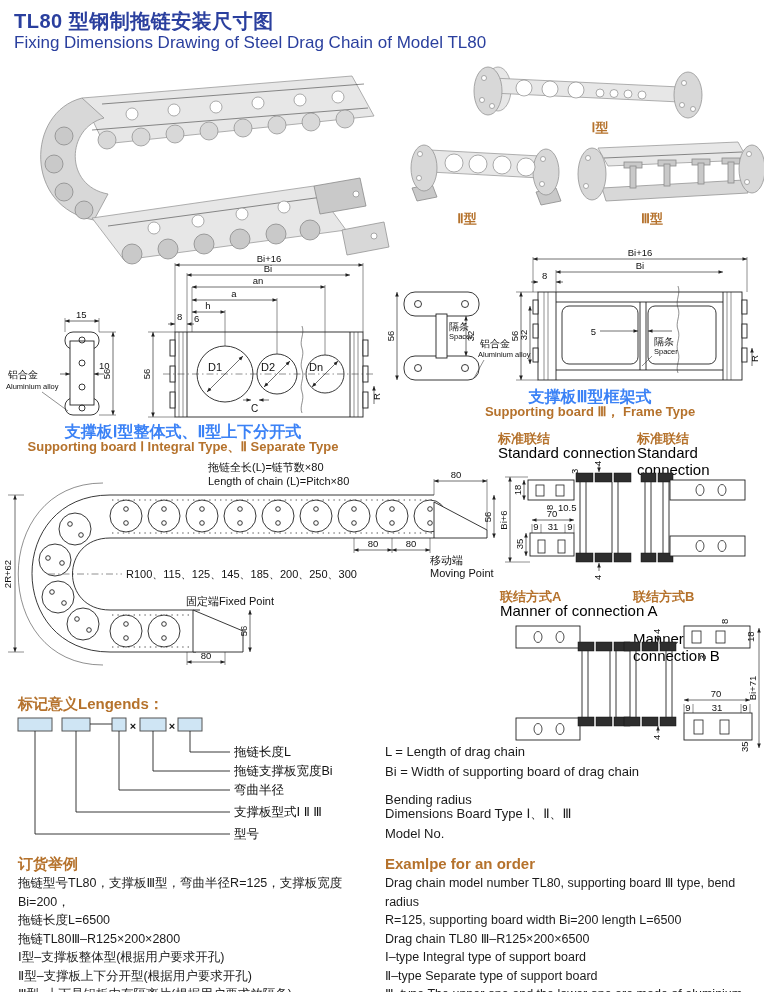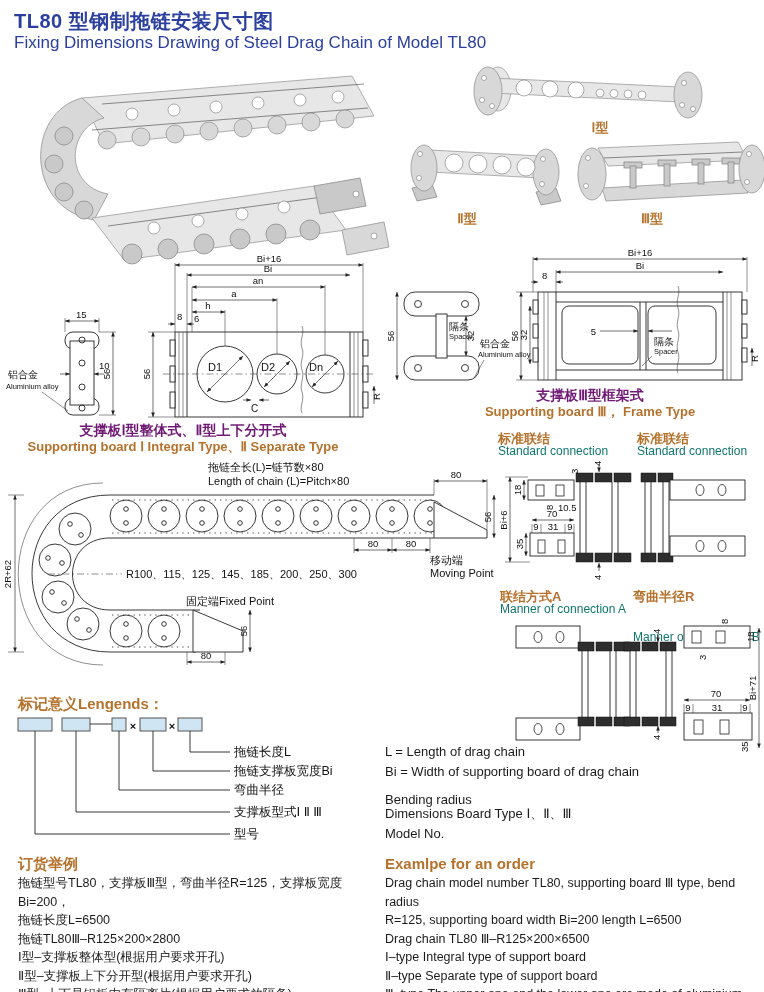--- a/index.html
+++ b/index.html
@@ -2,24 +2,24 @@
 <html><head>
 <meta charset="utf-8">
 <style>
   html,body{margin:0;padding:0;background:#ffffff;}
   .page{position:relative;width:764px;height:992px;background:#fff;overflow:hidden;
         font-family:"Liberation Sans",sans-serif;color:#222;}
   .abs{position:absolute;}
   .title-zh{color:#2a3f9e;font-size:20px;font-weight:bold;letter-spacing:.5px;}
   .title-en{color:#2a3f9e;font-size:17px;font-weight:500;}
   .photo-label{color:#b5722c;font-size:13px;font-weight:bold;text-align:center;}
-  .cap-zh{color:#701a75;font-size:14px;font-weight:bold;text-align:center;}
+  .cap-zh{color:#3b82f6;font-size:16px;font-weight:bold;text-align:center;}
   .cap-en{color:#b5722c;font-size:13px;font-weight:bold;text-align:center;}
   .hdr-zh{color:#b5722c;font-size:13px;font-weight:bold;}
-  .hdr-en{color:#0f766e;font-size:12px;}
+  .hdr-en{color:#000000;font-size:15px;}
   .note-line{font-size:13px;color:#1b1b1b;}
   .order-head{color:#b5722c;font-size:15px;font-weight:bold;}
   .order-line{font-size:12.5px;color:#1b1b1b;line-height:18.5px;}
   svg{overflow:visible;}
   svg text{font-family:"Liberation Sans",sans-serif;fill:#111;}
   .ln{stroke:#222;stroke-width:.9;fill:none;}
   .lnf{stroke:#222;stroke-width:.9;fill:#fff;}
   .thin{stroke:#333;stroke-width:.55;fill:none;}
   .dim{stroke:#222;stroke-width:.65;fill:none;}
   .dash{stroke:#333;stroke-width:.55;fill:none;stroke-dasharray:7 3 1.5 3;}
@@ -503,21 +503,21 @@
       <ellipse class="slot" cx="200" cy="32" rx="4" ry="5.5"></ellipse>
         <ellipse class="slot" cx="222" cy="32" rx="4" ry="5.5"></ellipse>
       <rect class="lnf" x="170" y="78" width="75" height="20"></rect>
       <ellipse class="slot" cx="200" cy="88" rx="4" ry="5.5"></ellipse>
         <ellipse class="slot" cx="222" cy="88" rx="4" ry="5.5"></ellipse>
     </g>
   </svg>
 
   <div class="abs hdr-zh" style="left:500px;top:588px;">联结方式A</div>
   <div class="abs hdr-en" style="left:500px;top:602px;">Manner of connection A</div>
-  <div class="abs hdr-zh" style="left:633px;top:588px;">弯曲半径R</div>
+  <div class="abs hdr-zh" style="left:633px;top:588px;">联结方式B</div>
   <div class="abs hdr-en" style="left:633px;top:602px;margin-top:28px;">Manner of connection B</div>
 
   <svg class="abs" style="left:500px;top:618px;" width="264" height="162">
     <g>
       <rect class="lnf" x="16" y="8" width="64" height="22"></rect>
       <ellipse class="slot" cx="38" cy="19" rx="4" ry="5.5"></ellipse>
         <ellipse class="slot" cx="60" cy="19" rx="4" ry="5.5"></ellipse>
       <rect class="lnf" x="16" y="100" width="64" height="22"></rect>
       <ellipse class="slot" cx="38" cy="111" rx="4" ry="5.5"></ellipse>
         <ellipse class="slot" cx="60" cy="111" rx="4" ry="5.5"></ellipse>

